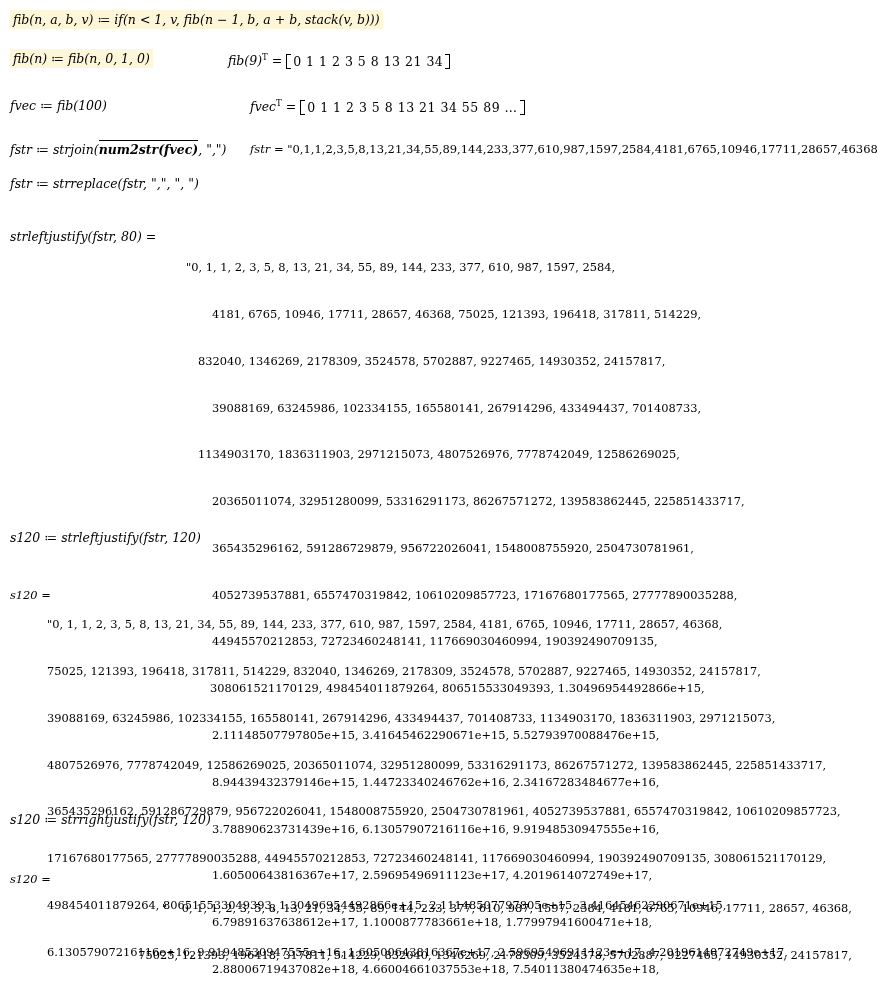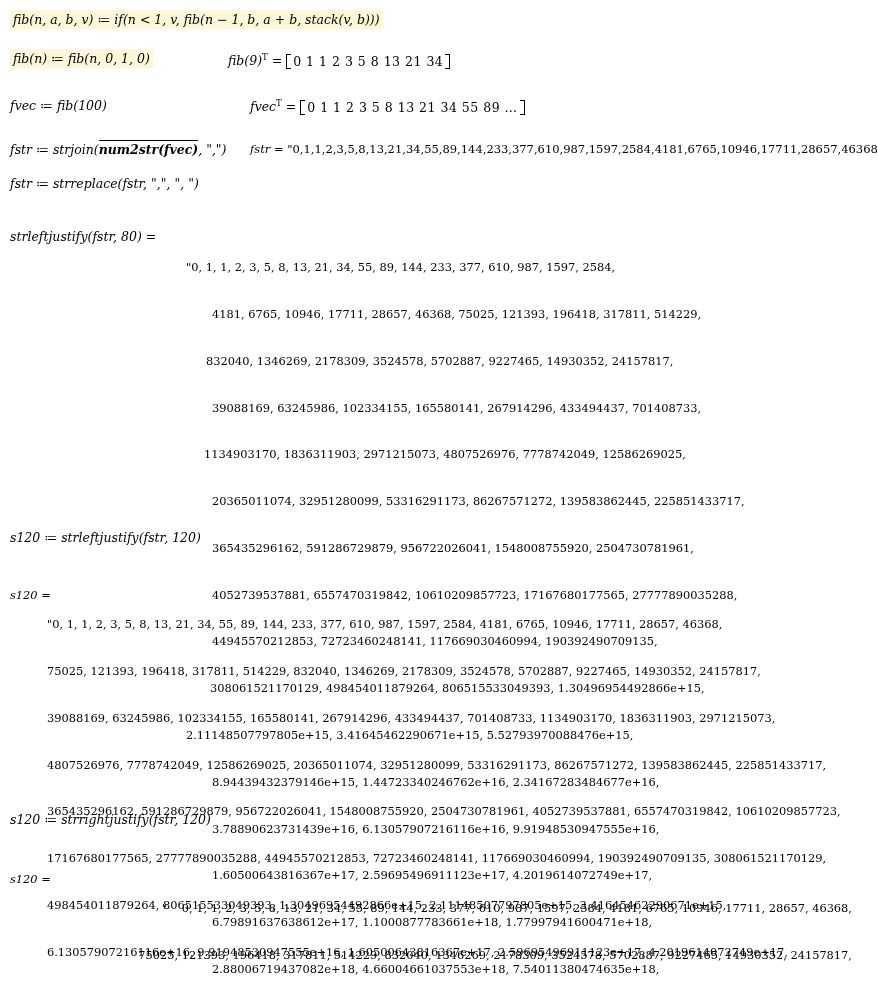--- a/index.html
+++ b/index.html
@@ -134,29 +134,29 @@
     <span>fstr ≔ strreplace(fstr, ",", ", ")</span>
   </div>
 
   <div class="row inputline" style="left:10px; top:229px;">
     <span>strleftjustify(fstr, 80) =</span>
   </div>
 
   <div class="block" style="left:186px; top:229px; text-align:left;">
     <div>"0, 1, 1, 2, 3, 5, 8, 13, 21, 34, 55, 89, 144, 233, 377, 610, 987, 1597, 2584,</div>
     <div style="margin-left:26px">4181, 6765, 10946, 17711, 28657, 46368, 75025, 121393, 196418, 317811, 514229,</div>
-    <div style="margin-left:20px">832040, 1346269, 2178309, 3524578, 5702887, 9227465, 14930352, 24157817,</div>
+    <div style="margin-left:12px">832040, 1346269, 2178309, 3524578, 5702887, 9227465, 14930352, 24157817,</div>
     <div style="margin-left:26px">39088169, 63245986, 102334155, 165580141, 267914296, 433494437, 701408733,</div>
-    <div style="margin-left:18px">1134903170, 1836311903, 2971215073, 4807526976, 7778742049, 12586269025,</div>
+    <div style="margin-left:12px">1134903170, 1836311903, 2971215073, 4807526976, 7778742049, 12586269025,</div>
     <div style="margin-left:26px">20365011074, 32951280099, 53316291173, 86267571272, 139583862445, 225851433717,</div>
     <div style="margin-left:26px">365435296162, 591286729879, 956722026041, 1548008755920, 2504730781961,</div>
     <div style="margin-left:26px">4052739537881, 6557470319842, 10610209857723, 17167680177565, 27777890035288,</div>
     <div style="margin-left:26px">44945570212853, 72723460248141, 117669030460994, 190392490709135,</div>
     <div style="margin-left:24px">308061521170129, 498454011879264, 806515533049393, 1.30496954492866e+15,</div>
-    <div style="">2.11148507797805e+15, 3.41645462290671e+15, 5.52793970088476e+15,</div>
+    <div style="margin-left:26px">2.11148507797805e+15, 3.41645462290671e+15, 5.52793970088476e+15,</div>
     <div style="margin-left:26px">8.94439432379146e+15, 1.44723340246762e+16, 2.34167283484677e+16,</div>
     <div style="margin-left:26px">3.78890623731439e+16, 6.13057907216116e+16, 9.91948530947555e+16,</div>
     <div style="margin-left:26px">1.60500643816367e+17, 2.59695496911123e+17, 4.2019614072749e+17,</div>
     <div style="margin-left:26px">6.79891637638612e+17, 1.1000877783661e+18, 1.77997941600471e+18,</div>
     <div style="margin-left:26px">2.88006719437082e+18, 4.66004661037553e+18, 7.54011380474635e+18,</div>
     
     
     
   </div>
 

